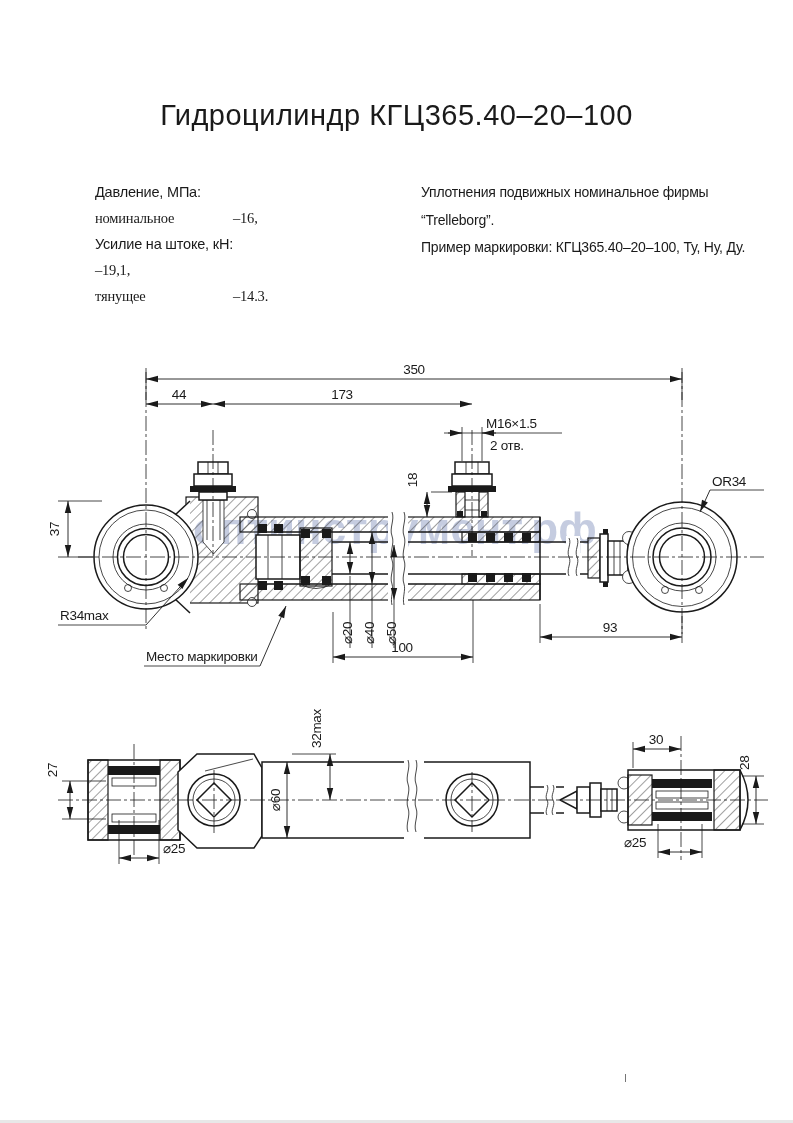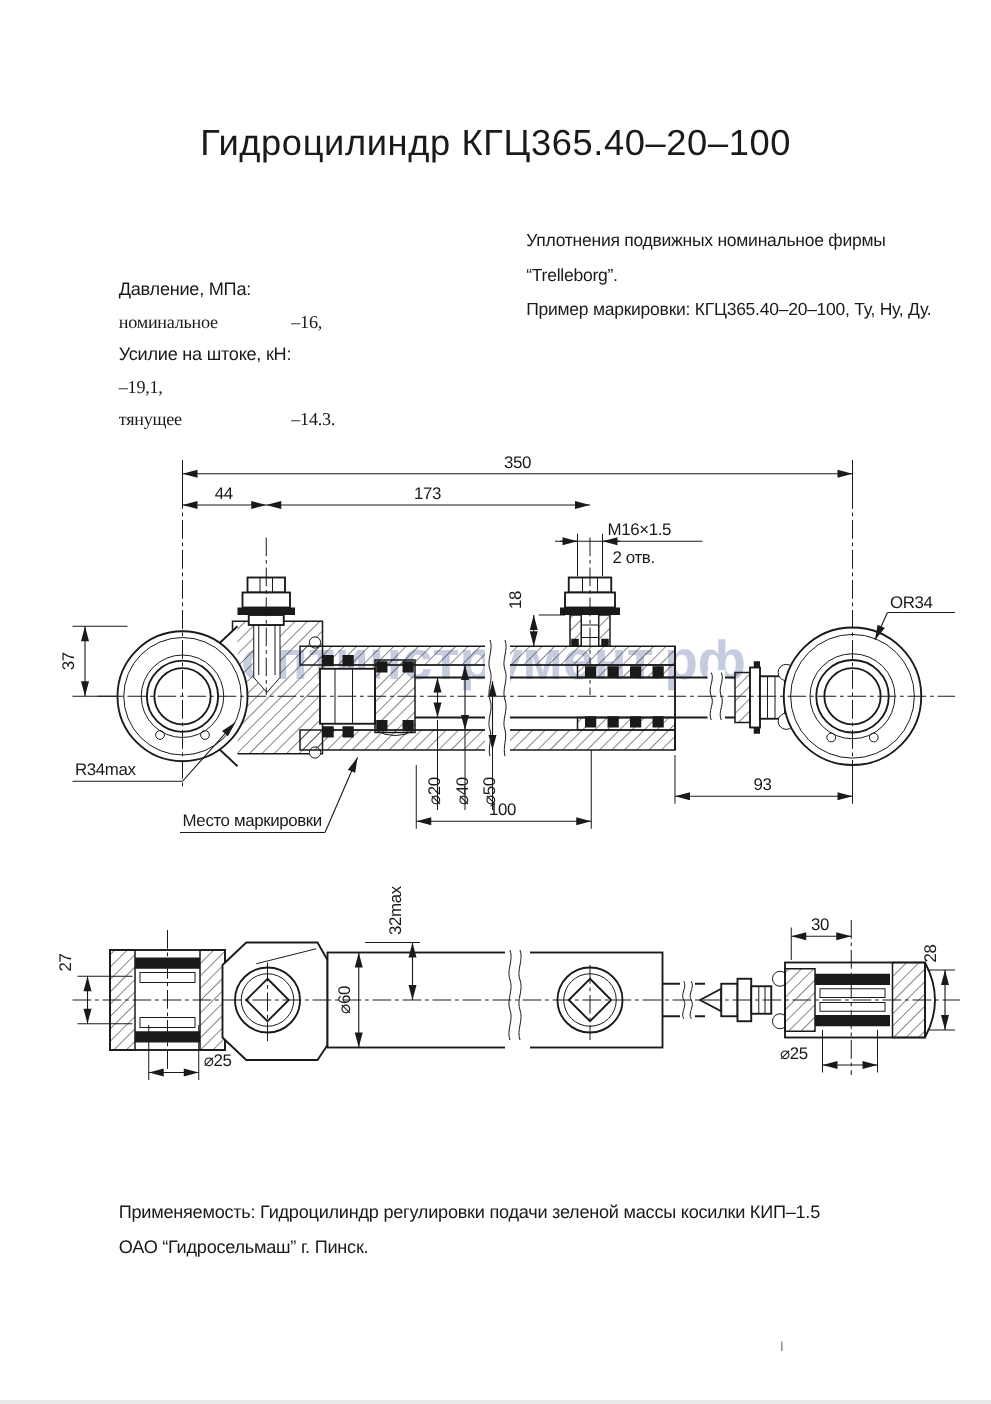--- a/index.html
+++ b/index.html
@@ -5,21 +5,21 @@
   html,body{margin:0;padding:0;background:#e8e8e8;}
   #page{
     position:relative;width:793px;height:1120px;margin:0 auto;background:#ffffff;
     font-family:"Liberation Sans",sans-serif;color:#1a1a1a;overflow:hidden;
   }
   .abs{position:absolute;}
   #title{
     left:0;top:99px;width:793px;text-align:center;
     font-size:29px;letter-spacing:0.5px;font-weight:400;
   }
-  .specblock{left:95px;top:179px;font-size:14.5px;line-height:26px;letter-spacing:-0.2px;margin-top:40px;}
+  .specblock{left:95px;top:179px;font-size:14.5px;line-height:26px;letter-spacing:-0.2px;}
   .specrow{display:flex;font-family:Liberation Serif, serif;}
   .specrow .lbl{width:138px;}
   .notes{left:421px;top:179px;font-size:14px;line-height:27.5px;letter-spacing:-0.2px;}
   .footer{left:95px;top:956px;font-size:14.5px;line-height:28px;letter-spacing:-0.2px;}
   #watermark{
     left:193px;top:504px;font-size:44px;font-weight:bold;letter-spacing:0px;
     color:#b7c0d9;opacity:0.8;white-space:nowrap;
   }
   #pagemark{left:624px;top:1072px;font-size:11px;color:#222;transform:scaleX(0.6);}
   svg text{font-family:"Liberation Sans",sans-serif;font-size:13.5px;fill:#1a1a1a;letter-spacing:-0.3px;}
@@ -361,20 +361,16 @@
         <text transform="rotate(-90 749 770)" x="749" y="770">28</text>
 
         <line x1="658" y1="824" x2="658" y2="858" class="tn"></line>
         <line x1="702" y1="824" x2="702" y2="858" class="tn"></line>
         <line x1="658" y1="852" x2="702" y2="852" class="dm" marker-start="url(#a)" marker-end="url(#a)"></line>
         <text x="624" y="847">⌀25</text>
       </g>
     </g>
   </svg>
 
-  <div class="abs footer">
-    <div>Применяемость: Гидроцилиндр регулировки подачи зеленой массы косилки КИП–1.5</div>
-    <div>ОАО “Гидросельмаш” г. Пинск.</div>
-  </div>
 
   <div id="pagemark" class="abs">I</div>
 
 </div>
 
 </body></html>

